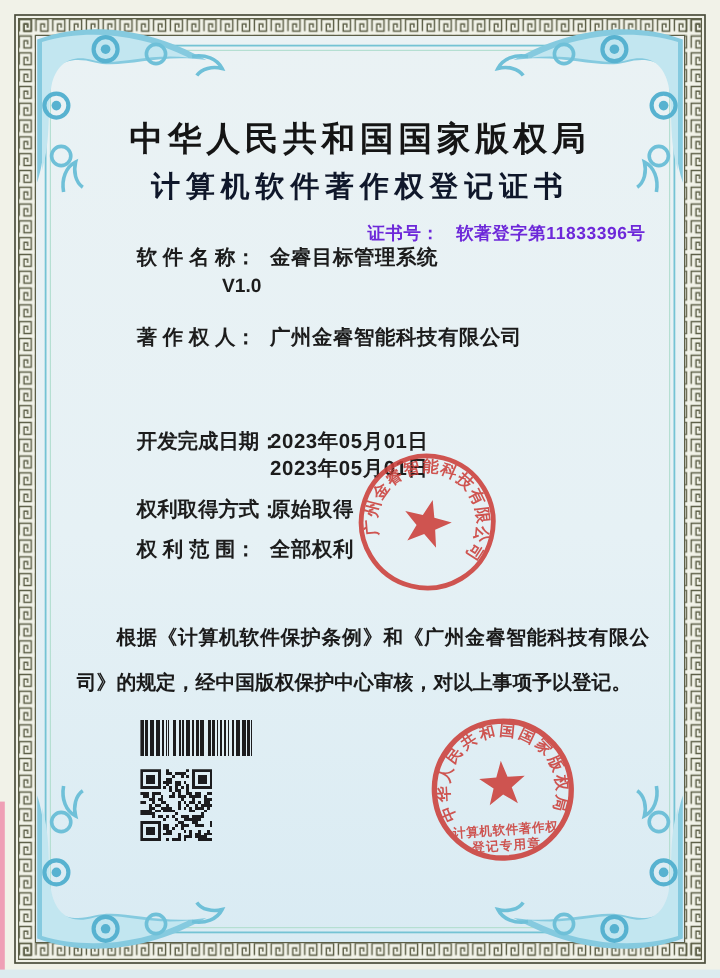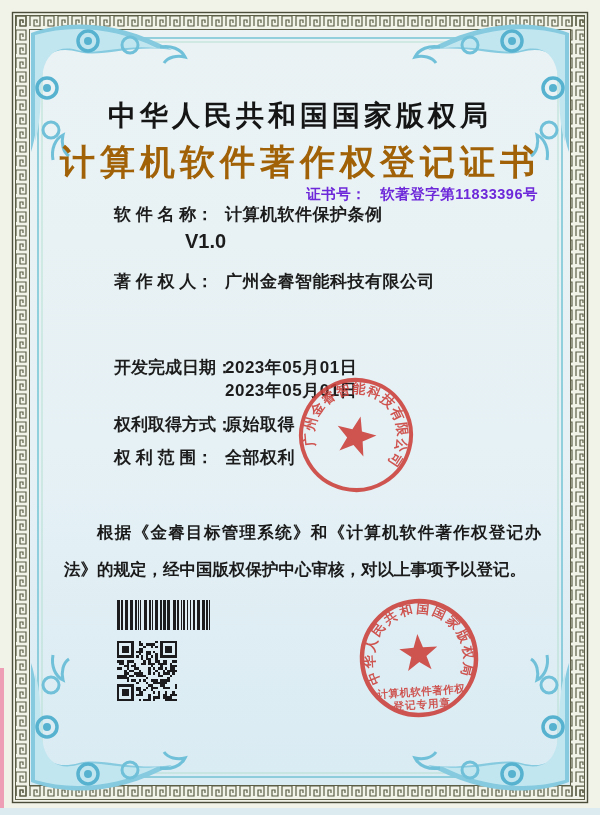--- a/index.html
+++ b/index.html
@@ -14,30 +14,30 @@
   .content{position:absolute;inset:0;}
   .abs{position:absolute;}
   .title1{
     left:40px;right:40px;top:97px;text-align:center;
     font-family:"Liberation Serif","DejaVu Serif",serif;
     font-size:28px;font-weight:700;letter-spacing:4px;color:#151515;
   }
   .title2{
     left:30px;right:30px;top:139px;text-align:center;
     font-family:"Liberation Serif","DejaVu Serif",serif;
-    font-size:35px;font-weight:700;letter-spacing:5px;color:#a16207;
+    font-size:24px;font-weight:700;letter-spacing:5px;color:#0f172a;
   }
   .certno{
     right:62px;top:185px;font-size:14.5px;font-weight:700;color:#6d28d9;
     letter-spacing:0.5px;
   }
   .certno .gap{display:inline-block;width:14px;}
   .row{left:74px;font-size:17px;font-weight:700;white-space:nowrap;margin-left:40px;}
   .row .val{position:absolute;left:111px;letter-spacing:0.5px;}
-  .val2{left:185px;font-size:20px;font-weight:700;}
+  .val2{left:185px;font-size:16px;font-weight:700;}
   .statement{
     left:64px;top:514px;width:477px;
     font-size:16.5px;font-weight:600;line-height:37px;
     text-align:justify;text-indent:2em;color:#1a1a1a;
   }
   .date{
     left:356px;top:711px;font-size:19px;font-weight:700;color:#101010;
     letter-spacing:1px;
   }
   .seal{position:absolute;opacity:0.88;}
@@ -97,21 +97,21 @@
   <div class="content">
     <div class="abs title1">中华人民共和国国家版权局</div>
     <div class="abs title2">计算机软件著作权登记证书</div>
 
     <div class="abs certno">
       <span>证书号：</span><span class="gap"></span><span>软著登字第11833396号</span>
     </div>
 
     <div class="abs row" style="top:203px">
       <span class="lbl">软 件 名 称：</span>
-      <span class="val">计算机软件保护条例</span>
+      <span class="val">金睿目标管理系统</span>
     </div>
     <div class="abs val2" style="top:230px">V1.0</div>
 
     <div class="abs row" style="top:270px">
       <span class="lbl">著 作 权 人：</span>
       <span class="val">广州金睿智能科技有限公司</span>
     </div>
 
     <div class="abs row" style="top:356px">
       <span class="lbl">开发完成日期：</span>
@@ -126,21 +126,21 @@
       <span class="lbl">权 利 范 围：</span>
       <span class="val">全部权利</span>
     </div>
 
     <div class="abs row" style="top:413px">
       <span class="lbl">权利取得方式：</span>
       <span class="val">原始取得</span>
     </div>
 
 
-    <div class="abs statement">根据《金睿目标管理系统》和《计算机软件著作权登记办法》的规定，经中国版权保护中心审核，对以上事项予以登记。</div>
+    <div class="abs statement">根据《计算机软件保护条例》和《广州金睿智能科技有限公司》的规定，经中国版权保护中心审核，对以上事项予以登记。</div>
 
     <svg id="barcode" class="abs" style="left:117px;top:600px" width="94" height="30" viewBox="0 0 94 30" shape-rendering="crispEdges">
         <rect x="0" y="0" width="3" height="30" fill="#1c1c1e"></rect>
         <rect x="4" y="0" width="2" height="30" fill="#1c1c1e"></rect>
         <rect x="8" y="0" width="3" height="30" fill="#1c1c1e"></rect>
         <rect x="13" y="0" width="3" height="30" fill="#1c1c1e"></rect>
         <rect x="18" y="0" width="2" height="30" fill="#1c1c1e"></rect>
         <rect x="21" y="0" width="1" height="30" fill="#1c1c1e"></rect>
         <rect x="23" y="0" width="1" height="30" fill="#1c1c1e"></rect>
         <rect x="27" y="0" width="3" height="30" fill="#1c1c1e"></rect>

